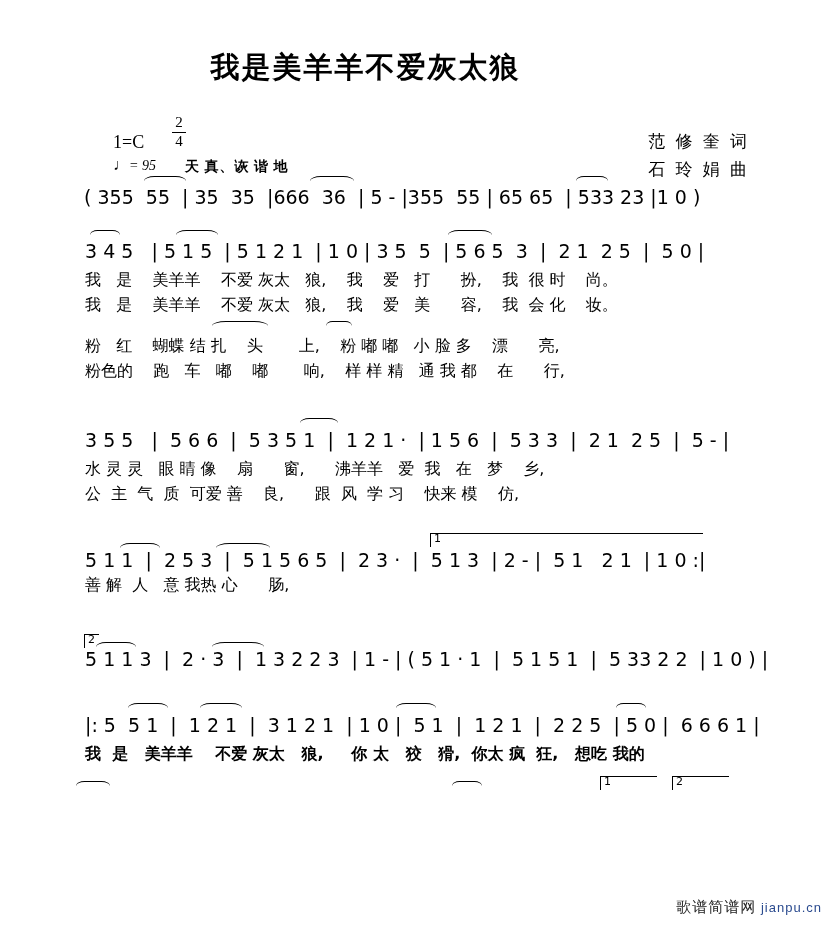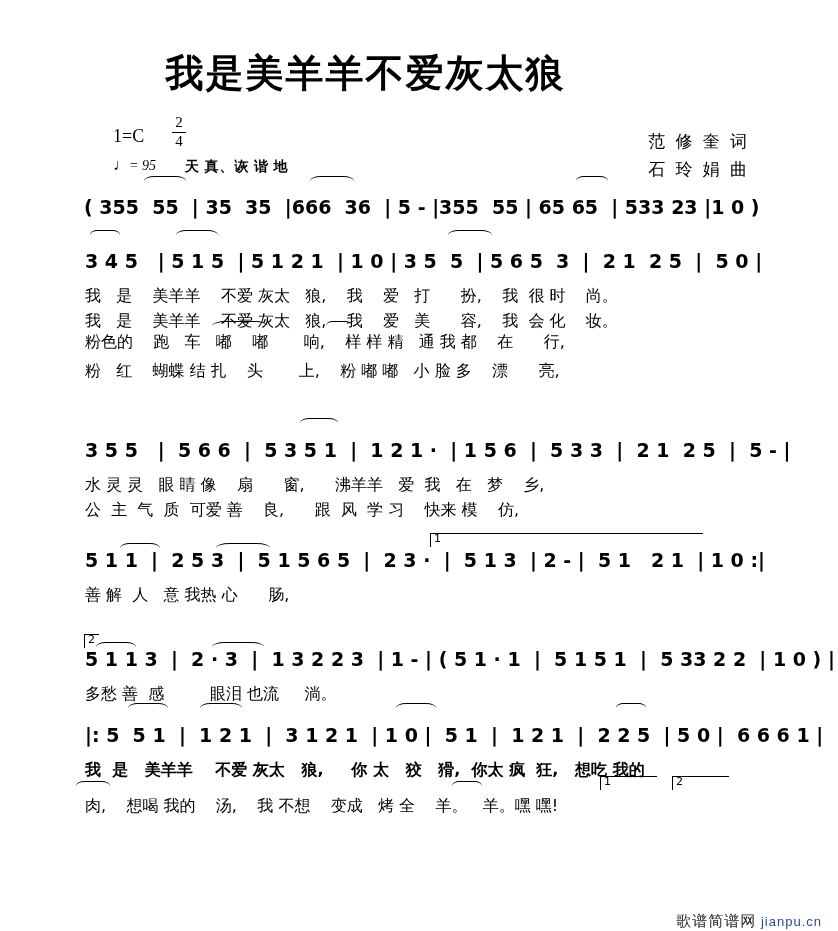--- a/index.html
+++ b/index.html
@@ -11,26 +11,26 @@
     position:relative;
     overflow:hidden;
   }
   .sheet{position:relative;width:838px;height:931px;}
 
   .title{
     position:absolute;top:48px;left:0;width:731px;
     text-align:center;
     font-family:"DejaVu Serif", serif;
     font-weight:bold;
-    font-size:38px;
+    font-size:29px;
     letter-spacing:2px;
   }
 
   .meta-key{
-    position:absolute;left:113px;top:126px;
+    position:absolute;left:113px;top:132px;
     font-size:18px;font-family:"Liberation Serif",serif;
   }
   .meta-time{
     position:absolute;left:172px;top:115px;
     font-size:15px;text-align:center;line-height:1.05;
   }
   .meta-time .num{display:block;}
   .meta-time .bar{display:block;width:14px;height:1px;background:#000;margin:1px auto;}
 
   .tempo{
@@ -43,40 +43,39 @@
     position:absolute;left:185px;top:158px;
     font-size:14px;font-weight:bold;letter-spacing:1px;
   }
 
   .credit1{position:absolute;right:88px;top:130px;font-size:17px;letter-spacing:3px;}
   .credit2{position:absolute;right:88px;top:158px;font-size:17px;letter-spacing:3px;}
 
   .sys{position:absolute;left:0;width:838px;}
   .notes{
     position:relative;
-    margin:14px auto;
+    margin:4px auto;
     width:676px;
     font-family:"DejaVu Sans", sans-serif;
     font-size:19px;
     white-space:pre;
     letter-spacing:0px;
-    font-weight:bold;
   }
   .lyr{
     position:relative;
     margin:0 auto;
     width:676px;
     font-family:"DejaVu Sans", sans-serif;
     font-size:16px;
     white-space:pre;
   }
   .notes-c{ text-align:left; }
 
   .footer{
-    position:absolute;right:16px;bottom:0;
+    position:absolute;right:16px;bottom:14px;
     font-size:15px;color:#222;letter-spacing:1px;
   }
   .footer .site{color:#2b4b8f;font-family:"Liberation Sans",sans-serif;font-size:13px;}
 
   .slur{position:absolute;border-top:1.4px solid #000;border-radius:50%/100%;height:9px;}
   .ending{position:absolute;border-left:1.4px solid #000;border-top:1.4px solid #000;height:13px;}
   .ending span{position:absolute;left:3px;top:-2px;font-size:11px;font-family:"DejaVu Sans",sans-serif;}
 </style>
 </head>
 <body>
@@ -114,22 +113,22 @@
     <div class="slur" style="left:90px;top:-6px;width:30px;"></div>
     <div class="slur" style="left:176px;top:-6px;width:42px;"></div>
     <div class="slur" style="left:448px;top:-6px;width:44px;"></div>
     <div class="lyr" style="margin-top:8px;padding-left:8px;">我   是    美羊羊    不爱 灰太   狼,    我    爱   打      扮,    我  很 时    尚。</div>
     <div class="lyr" style="margin-top:4px;padding-left:8px;">我   是    美羊羊    不爱 灰太   狼,    我    爱   美      容,    我  会 化    妆。</div>
   </div>
 
   <div class="sys" style="top:328px;">
     <div class="slur" style="left:212px;top:-7px;width:56px;"></div>
     <div class="slur" style="left:326px;top:-7px;width:26px;"></div>
+    <div class="lyr" style="margin-top:8px;padding-left:8px;">粉   红    蝴蝶 结 扎    头       上,    粉 嘟 嘟   小 脸 多    漂      亮,</div>
     <div class="lyr" style="margin-top:4px;padding-left:8px;">粉色的    跑   车   嘟    嘟       响,    样 样 精   通 我 都    在      行,</div>
-    <div class="lyr" style="margin-top:8px;padding-left:8px;">粉   红    蝴蝶 结 扎    头       上,    粉 嘟 嘟   小 脸 多    漂      亮,</div>
   </div>
 
   <div class="sys" style="top:425px;">
     <div class="notes" style="padding-left:8px;">3 5 5   |  5 6 6  |  5 3 5 1  |  1 2 1 ·  | 1 5 6  |  5 3 3  |  2 1  2 5  |  5 - |</div>
     <div class="slur" style="left:300px;top:-7px;width:38px;"></div>
     <div class="lyr" style="margin-top:8px;padding-left:8px;">水 灵 灵   眼 睛 像    扇      窗,      沸羊羊   爱  我   在   梦    乡,</div>
     <div class="lyr" style="margin-top:4px;padding-left:8px;">公  主  气  质  可爱 善    良,      跟  风  学 习    快来 模    仿,</div>
   </div>
 
   <div class="sys" style="top:525px;">
@@ -142,42 +141,40 @@
     <div class="lyr" style="margin-top:4px;padding-left:8px;">善 解  人   意 我热 心      肠,</div>
   </div>
 
   <div class="sys" style="top:630px;">
     <div class="ending" style="left:84px;top:4px;width:14px;">
       <span>2</span>
     </div>
     <div class="notes" style="padding-left:8px;margin-top:18px;">5 1 1 3  |  2 · 3  |  1 3 2 2 3  | 1 - | ( 5 1 · 1  |  5 1 5 1  |  5 33 2 2  | 1 0 ) |</div>
     <div class="slur" style="left:96px;top:12px;width:40px;"></div>
     <div class="slur" style="left:212px;top:12px;width:52px;"></div>
-    <div class="lyr" style="margin-top:8px;padding-left:8px;">多愁 善  感         眼泪 也流     淌。</div>
   </div>
 
   <div class="sys" style="top:710px;">
     <div class="notes" style="padding-left:8px;">|: 5  5 1  |  1 2 1  |  3 1 2 1  | 1 0 |  5 1  |  1 2 1  |  2 2 5  | 5 0 |  6 6 6 1 |</div>
     <div class="slur" style="left:128px;top:-7px;width:40px;"></div>
     <div class="slur" style="left:200px;top:-7px;width:42px;"></div>
     <div class="slur" style="left:396px;top:-7px;width:40px;"></div>
     <div class="slur" style="left:616px;top:-7px;width:30px;"></div>
     <div class="lyr" style="margin-top:8px;padding-left:8px;font-weight:bold;">我  是   美羊羊    不爱 灰太   狼,     你 太   狡   猾,  你太 疯  狂,   想吃 我的</div>
   </div>
 
   <div class="sys" style="top:788px;">
     <div class="ending" style="left:600px;top:-12px;width:56px;">
       <span>1</span>
     </div>
     <div class="ending" style="left:672px;top:-12px;width:56px;">
       <span>2</span>
     </div>
     <div class="slur" style="left:76px;top:-7px;width:34px;"></div>
     <div class="slur" style="left:452px;top:-7px;width:30px;"></div>
-    <div class="lyr" style="margin-top:8px;padding-left:8px;">肉,    想喝 我的    汤,    我 不想    变成   烤 全    羊。   羊。嘿 嘿!</div>
   </div>
 
   <div class="footer">
     <span>歌谱简谱网</span>
     <span class="site">jianpu.cn</span>
   </div>
 
 </div>
 
 </body></html>

